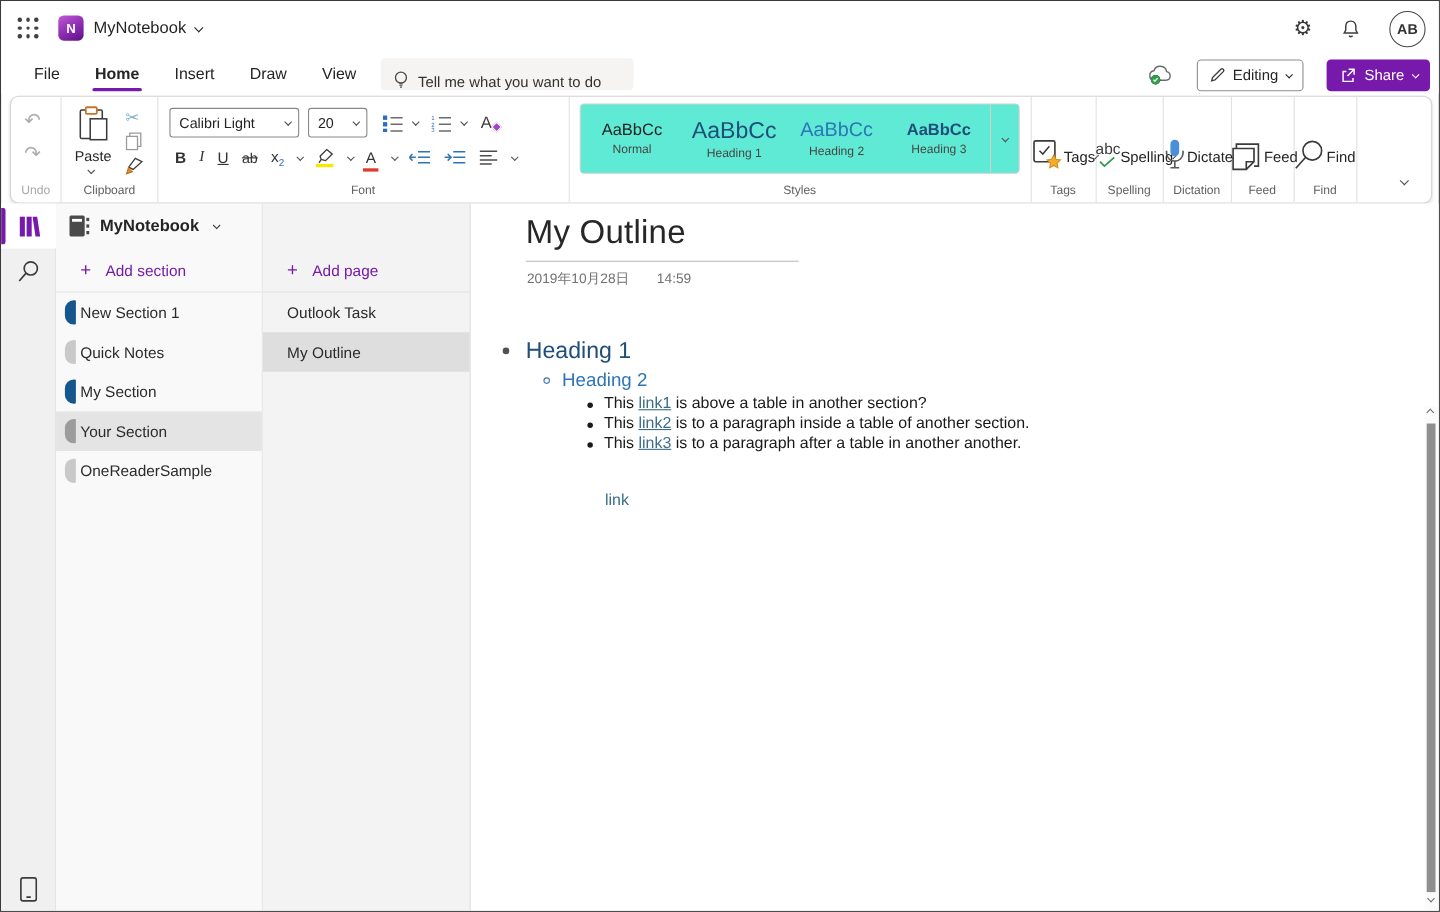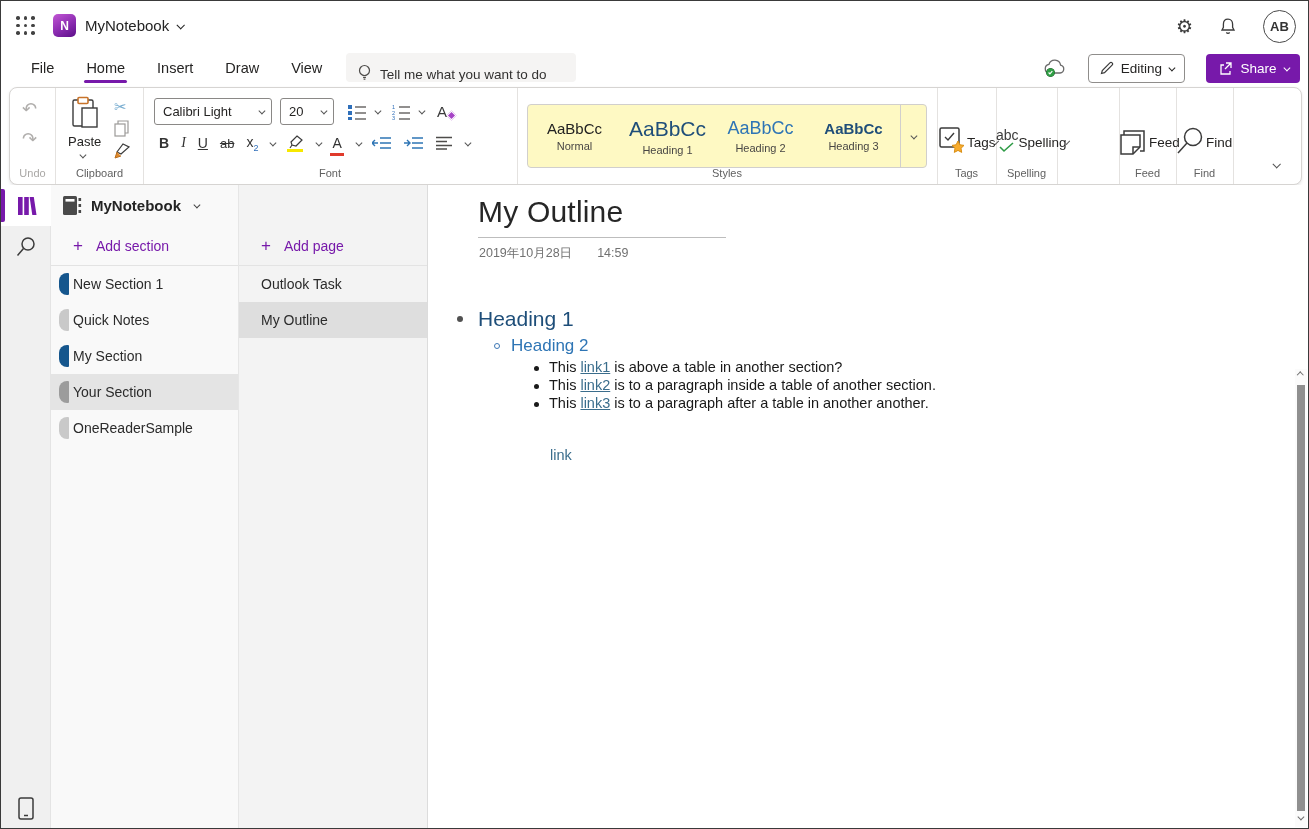--- a/index.html
+++ b/index.html
@@ -16,21 +16,21 @@
   .chev{display:inline-block;width:6px;height:6px;border-right:1.4px solid currentColor;border-bottom:1.4px solid currentColor;transform:rotate(45deg) translateY(-1px)}
   .chev.sm{width:4.5px;height:4.5px}
   .topicons{position:absolute;right:0;top:0;height:50px;display:flex;align-items:center;gap:26px;padding-right:12px}
   .gear{font-size:19px;color:#3b3b3b;cursor:pointer;line-height:1}
   .avatar{width:33px;height:33px;border-radius:50%;border:1.6px solid #494949;background:#fff;color:#333;display:flex;align-items:center;justify-content:center;font-size:13px;font-weight:600;cursor:pointer}
 
   
   .menubar{position:absolute;left:0;top:50px;width:100%;height:34px;background:#fff}
   .tabs{position:absolute;left:14px;top:0;height:34px;display:flex}
   .tab{padding:0 16px;font-size:14.5px;color:#252423;display:flex;align-items:center;position:relative;cursor:pointer}
-  .tab.active{font-weight:400}
+  .tab.active{font-weight:700}
   .tab.active::after{content:"";position:absolute;left:14px;right:14px;bottom:2px;height:3px;border-radius:2px;background:#7719aa}
   .tellme{position:absolute;left:345px;top:2px;width:230px;height:29px;background:#f5f4f3;border-radius:4px;display:flex;align-items:flex-end;gap:9px;padding:0 12px;font-size:13.5px;color:#323130;cursor:text}
   .mb-right{position:absolute;right:8px;top:1px;height:32px;display:flex;align-items:center;gap:21px}
   .btn-editing{height:29px;border:1px solid #8f8d8b;border-radius:4px;background:#fff;display:flex;align-items:center;gap:7px;padding:0 11px;font-size:13.5px;color:#252423;cursor:pointer}
   .btn-share{height:29px;border-radius:4px;background:#7719aa;color:#fff;display:flex;align-items:center;gap:7px;padding:0 12px;font-size:13.5px;cursor:pointer}
 
   
   .ribbon{position:absolute;left:8px;top:86px;width:1293px;height:98px;background:#fff;border:1px solid #d6d4d2;border-radius:8px;box-shadow:0 1.5px 3px rgba(0,0,0,.09)}
   .rdiv{position:absolute;top:0;bottom:0;width:1px;background:#e4e2e0}
   .glabel{position:absolute;bottom:5px;width:100%;text-align:center;font-size:11px;color:#616161;white-space:nowrap}
@@ -274,21 +274,21 @@
           <svg width="17" height="14" viewBox="0 0 17 14">
               <path d="M0 1.5h16M0 5.5h11M0 9.5h16M0 13h11" stroke="#4e4c4a" stroke-width="1.4"></path>
             </svg>
         </span>
         <span class="chev sm" style="color:#555;cursor:pointer"></span>
       </div>
       <div class="glabel">Font</div>
     </div>
 
     <div class="rgroup" style="left:507px;width:420px">
-      <div style="position:absolute;left:10px;top:16px;width:400px;height:64px;border:1px solid #d1cfcd;border-radius:4px;display:flex;overflow:hidden;background:#fef9c3">
+      <div style="position:absolute;left:10px;top:6px;width:400px;height:64px;border:1px solid #d1cfcd;border-radius:4px;display:flex;overflow:hidden;background:#5eead4">
         <div class="stylecell">
           <span style="font-size:15px;color:#222">AaBbCc</span>
           <span class="nm">Normal</span>
         </div>
         <div class="stylecell">
           <span style="font-size:21px;font-weight:300;color:#1f4e79">AaBbCc</span>
           <span class="nm">Heading 1</span>
         </div>
         <div class="stylecell">
           <span style="font-size:18px;font-weight:300;color:#2e75b5">AaBbCc</span>
@@ -323,20 +323,32 @@
         <span style="font-size:14px;color:#3b3b3b;line-height:1">abc</span>
         <svg width="18" height="11" viewBox="0 0 18 11">
             <path d="M2 5l4 4L15 1" fill="none" stroke="#2e9b46" stroke-width="1.6"></path>
           </svg>
       </span>
       <span class="tl">Spelling</span>
       <span class="chev sm tchev"></span>
       <div class="glabel">Spelling</div>
     </div>
 
+    <div class="toolcell" style="left:1047px;width:62px">
+      <span>
+        <svg width="22" height="30" viewBox="0 0 22 30">
+            <rect x="7" y="1" width="8" height="15" rx="4" fill="#4a90d9"></rect>
+            <path d="M3.5 11v2a7.5 7.5 0 0 0 15 0v-2" fill="none" stroke="#5a5a5a" stroke-width="1.5"></path>
+            <path d="M11 21v5M7 26.5h8" stroke="#5a5a5a" stroke-width="1.5"></path>
+          </svg>
+      </span>
+      <span class="tl">Dictate</span>
+      <span class="chev sm tchev"></span>
+      <div class="glabel">Dictation</div>
+    </div>
 
     <div class="toolcell" style="left:1109px;width:57px">
       <span>
         <svg width="30" height="30" viewBox="0 0 30 30">
             <path d="M5 9V5h20v20h-4" fill="none" stroke="#3b3b3b" stroke-width="1.5"></path>
             <path d="M2 9h19v12l-7 7H2z" fill="#fff" stroke="#3b3b3b" stroke-width="1.5"></path>
             <path d="M21 21h-7v7" fill="none" stroke="#3b3b3b" stroke-width="1.5"></path>
           </svg>
       </span>
       <span class="tl">Feed</span>

